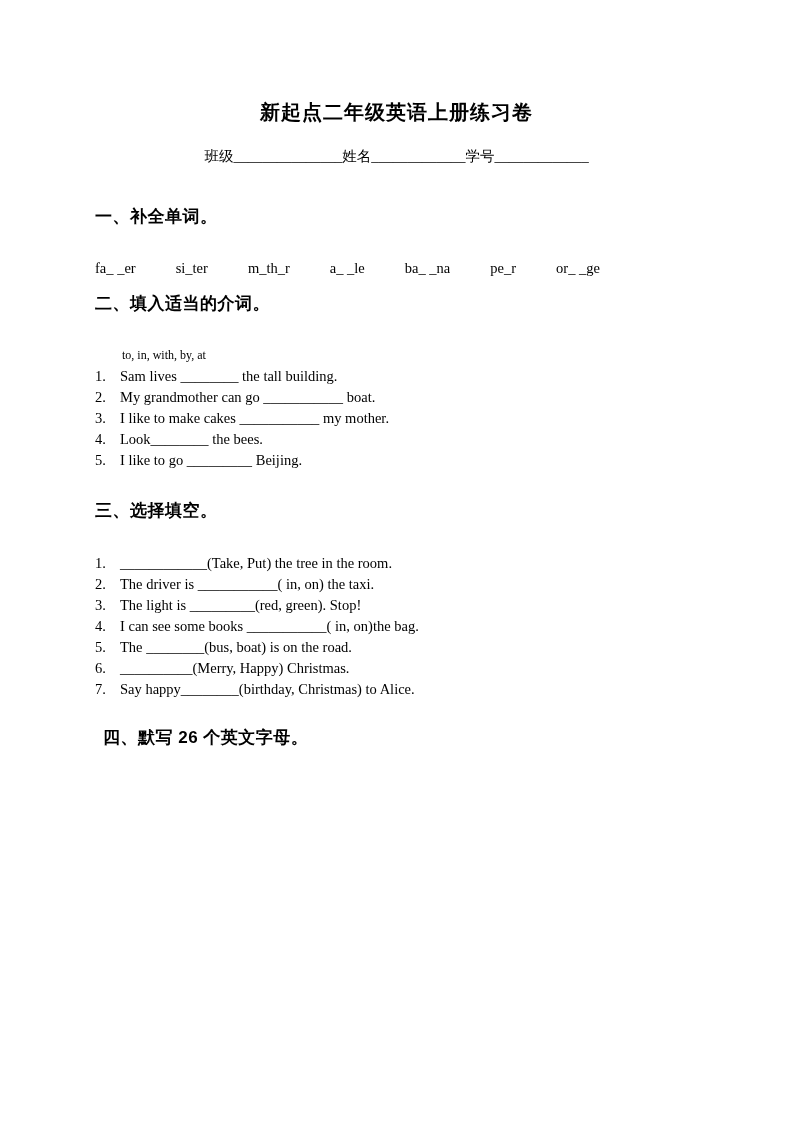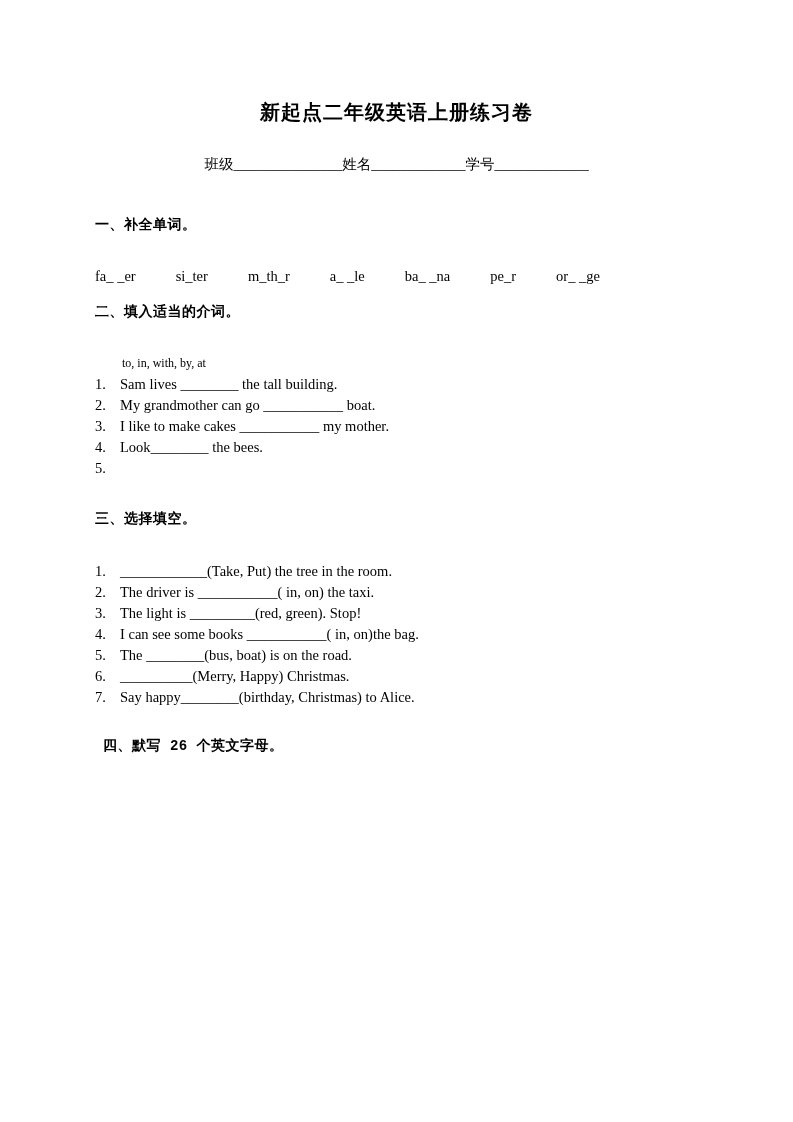--- a/index.html
+++ b/index.html
@@ -18,31 +18,31 @@
   }
   .doc-title {
     text-align:center;
     font-family:"Liberation Sans", sans-serif;
     font-weight:bold;
     font-size:20px;
     line-height:22px;
     letter-spacing:1px;
   }
   .header-line {
-    margin-top:32px;
+    margin-top:24px;
     text-align:center;
     font-size:14.5px;
     line-height:18px;
     white-space:nowrap;
   }
   .header-line .blank { letter-spacing:0; }
   .sec-heading {
-    font-family:Liberation Mono, monospace;
+    font-family:Liberation Sans, sans-serif;
     font-weight:bold;
-    font-size:14px;
+    font-size:17px;
     line-height:20px;
     letter-spacing:0.5px;
   }
   .s1-heading { margin-top:42px; }
   .word-row {
     margin-top:32px;
     display:flex;
     column-gap:29px;
     font-size:14.5px;
     line-height:18px;
@@ -105,20 +105,21 @@
     <div class="item">
       <span class="num">3.</span>
       <span class="txt">I like to make cakes ___________ my mother.</span>
     </div>
     <div class="item">
       <span class="num">4.</span>
       <span class="txt">Look________ the bees.</span>
     </div>
     <div class="item">
       <span class="num">5.</span>
+      <span class="txt">I like to go _________ Beijing.</span>
     </div>
   </div>
 
   <div class="sec-heading s3-heading">三、选择填空。</div>
 
   <div class="item-list s3-items">
     <div class="item">
       <span class="num">1.</span>
       <span class="txt">____________(Take, Put) the tree in the room.</span>
     </div>

